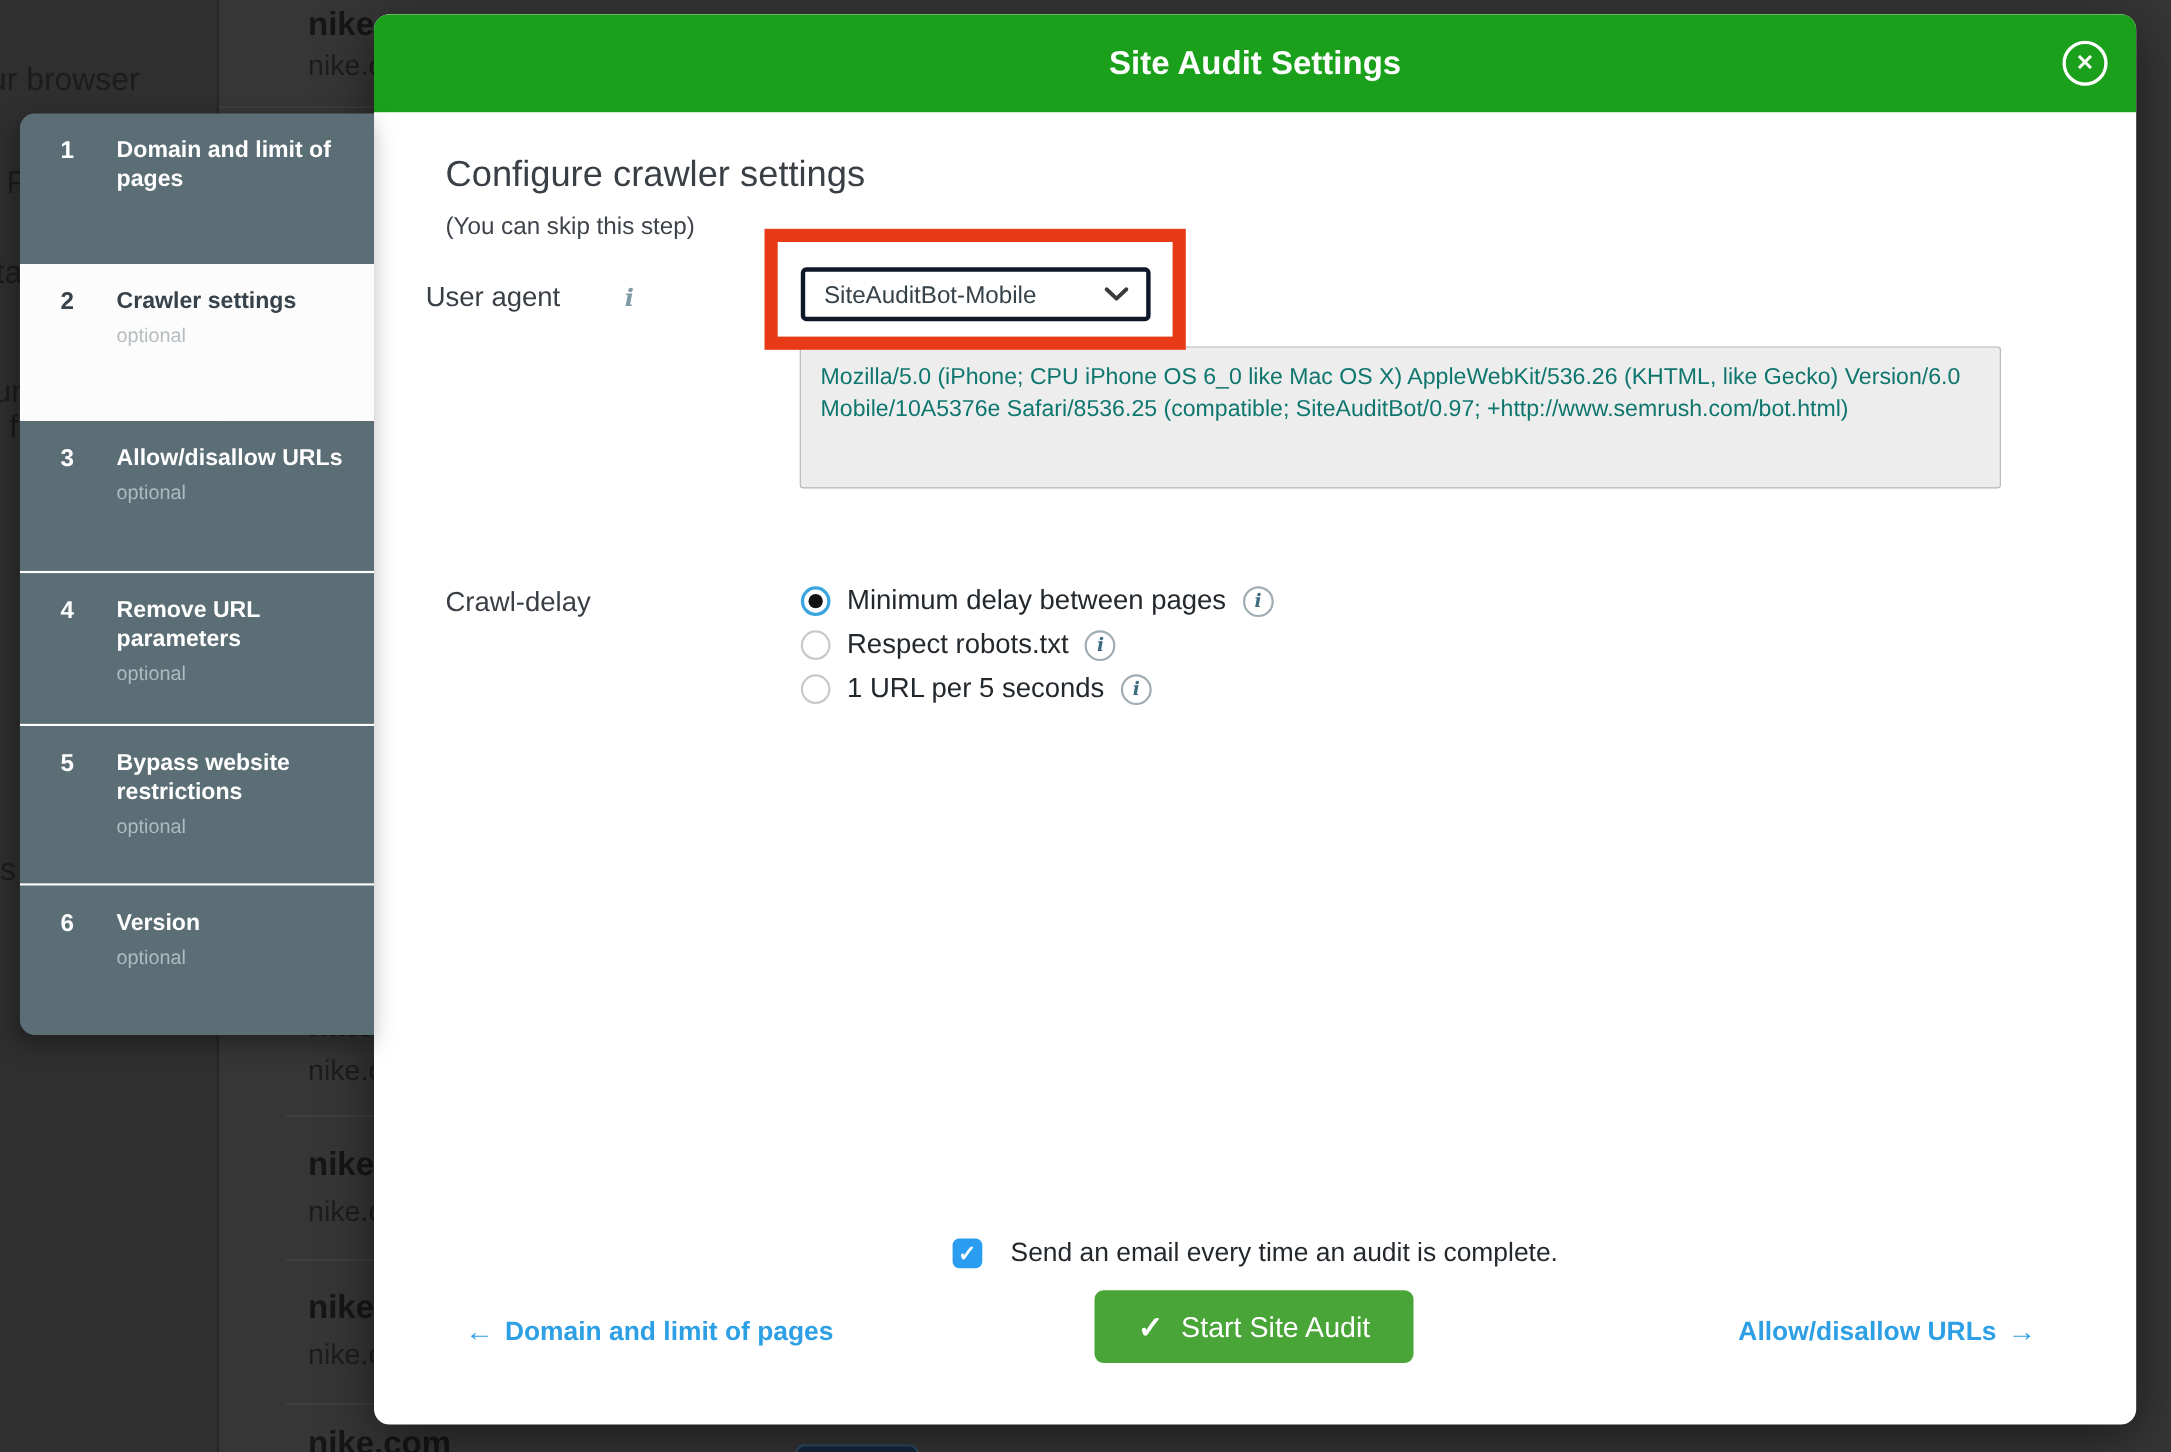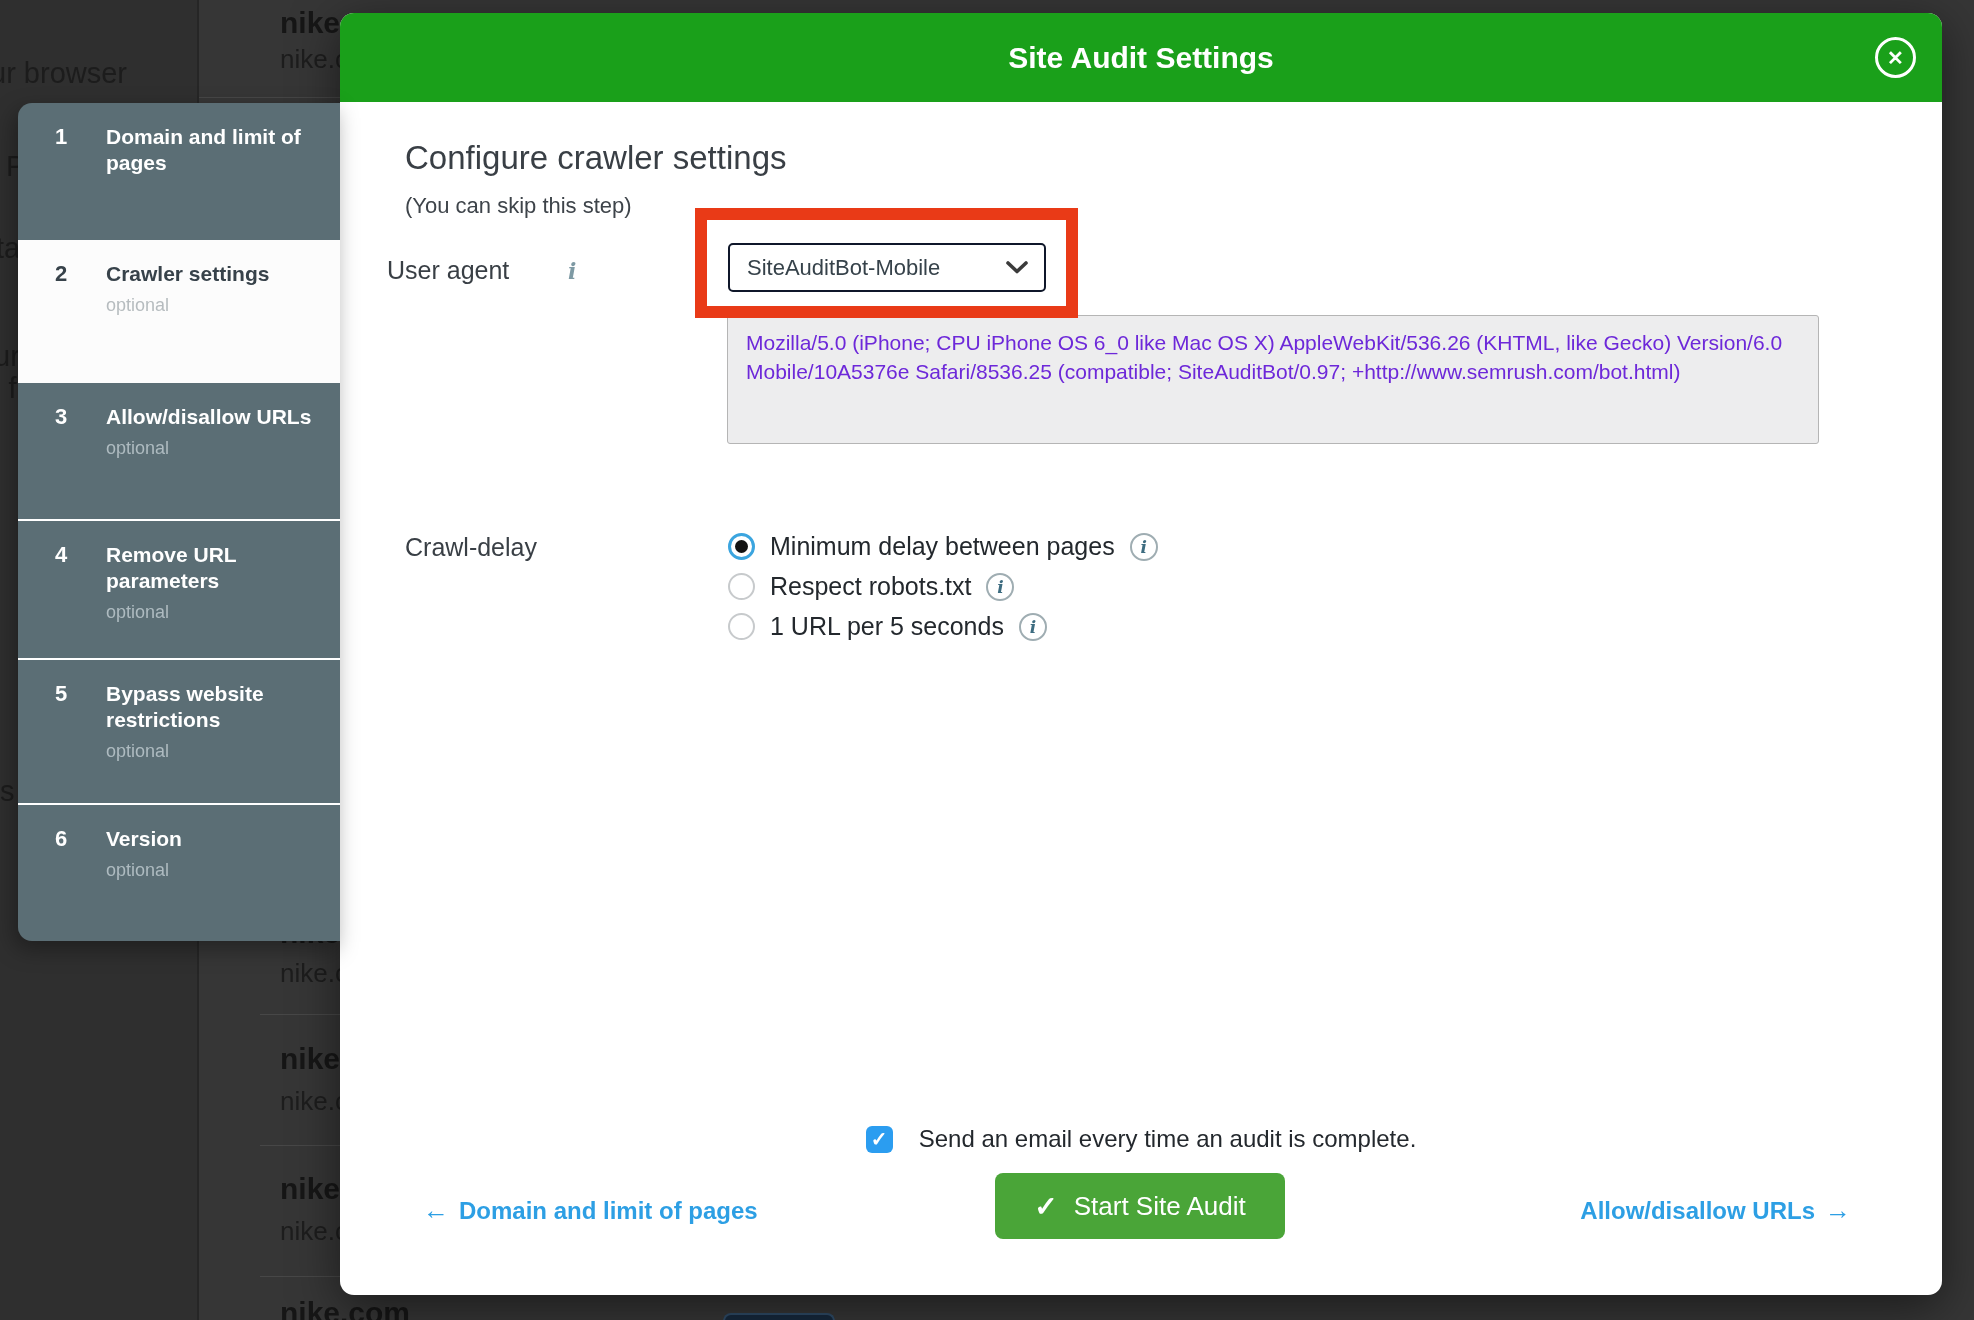--- a/index.html
+++ b/index.html
@@ -59,29 +59,29 @@
     position:absolute; left:228px; top:245px;
     font-family:"DejaVu Serif", serif; font-style:italic; font-weight:bold;
     font-size:22px; color:#7e9aa4;
   }
   .annotation {
     position:absolute; left:355px; top:195px; width:383px; height:110px;
     border:12px solid #e93a17; z-index:12; pointer-events:none;
   }
   .dropdown {
     position:absolute; left:388px; top:230px; width:318px; height:49px;
-    border:2px solid #0f172a; border-radius:5px; background:#fff;
+    border:4px solid #0f172a; border-radius:5px; background:#fff;
     display:flex; align-items:center; justify-content:space-between;
     padding:0 16px 0 17px; cursor:pointer;
   }
   .dropdown .val { font-size:22px; color:#36424a; }
   .ua-box {
     position:absolute; left:387px; top:302px; width:1092px; height:129px;
     background:#ededee; border:1px solid #b5b5b5; border-radius:3px;
-    padding:12px 18px; font-size:21px; line-height:29px; color:#6d28d9;
+    padding:12px 18px; font-size:21px; line-height:29px; color:#0f766e;
   }
   .radio-group { position:absolute; left:388px; top:519px; display:flex; flex-direction:column; gap:11px; }
   .radio-row { display:flex; align-items:center; gap:15px; cursor:pointer; }
   .radio {
     width:27px; height:27px; border-radius:50%; background:#fff;
     border:2px solid #c7cacc; flex:0 0 27px;
     display:flex; align-items:center; justify-content:center;
   }
   .radio-row.selected .radio { border:3px solid #3ba5df; }
   .radio-row.selected .radio::after { content:""; width:13px; height:13px; border-radius:50%; background:#121212; }

